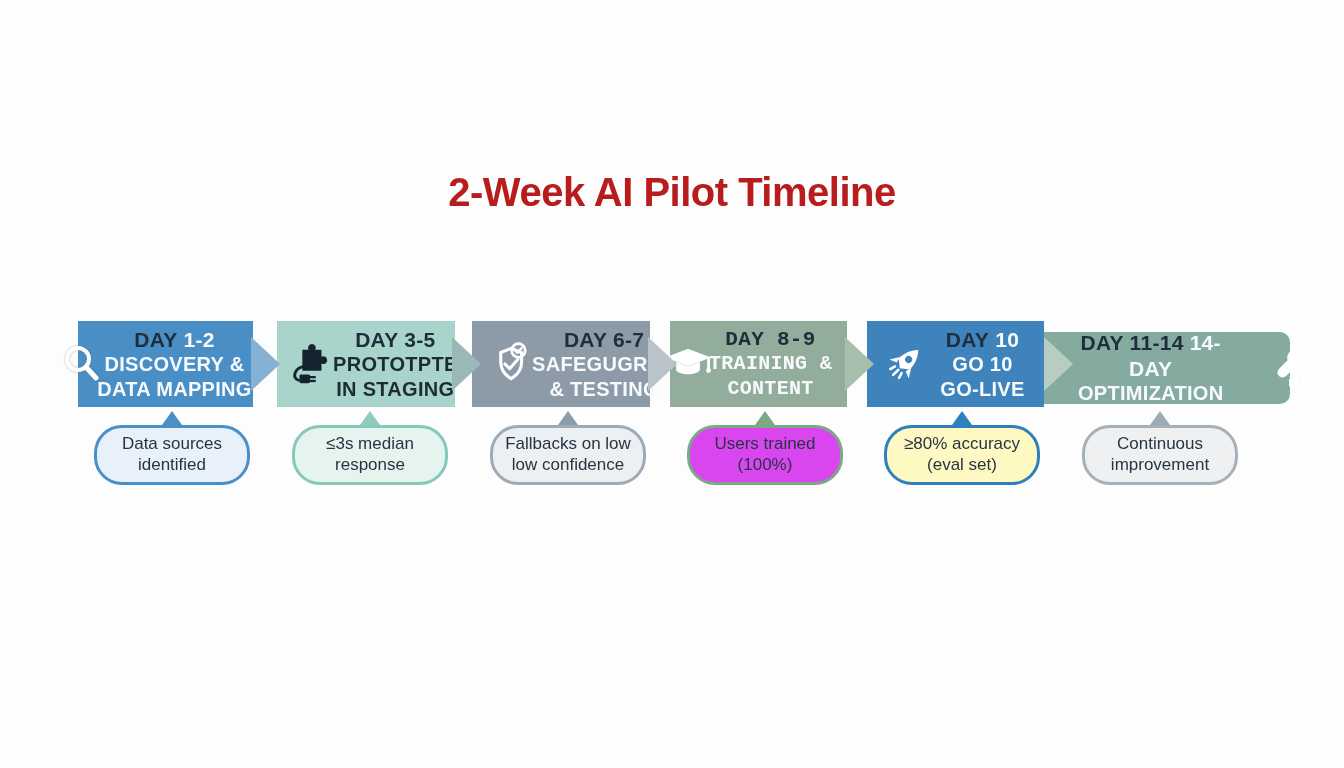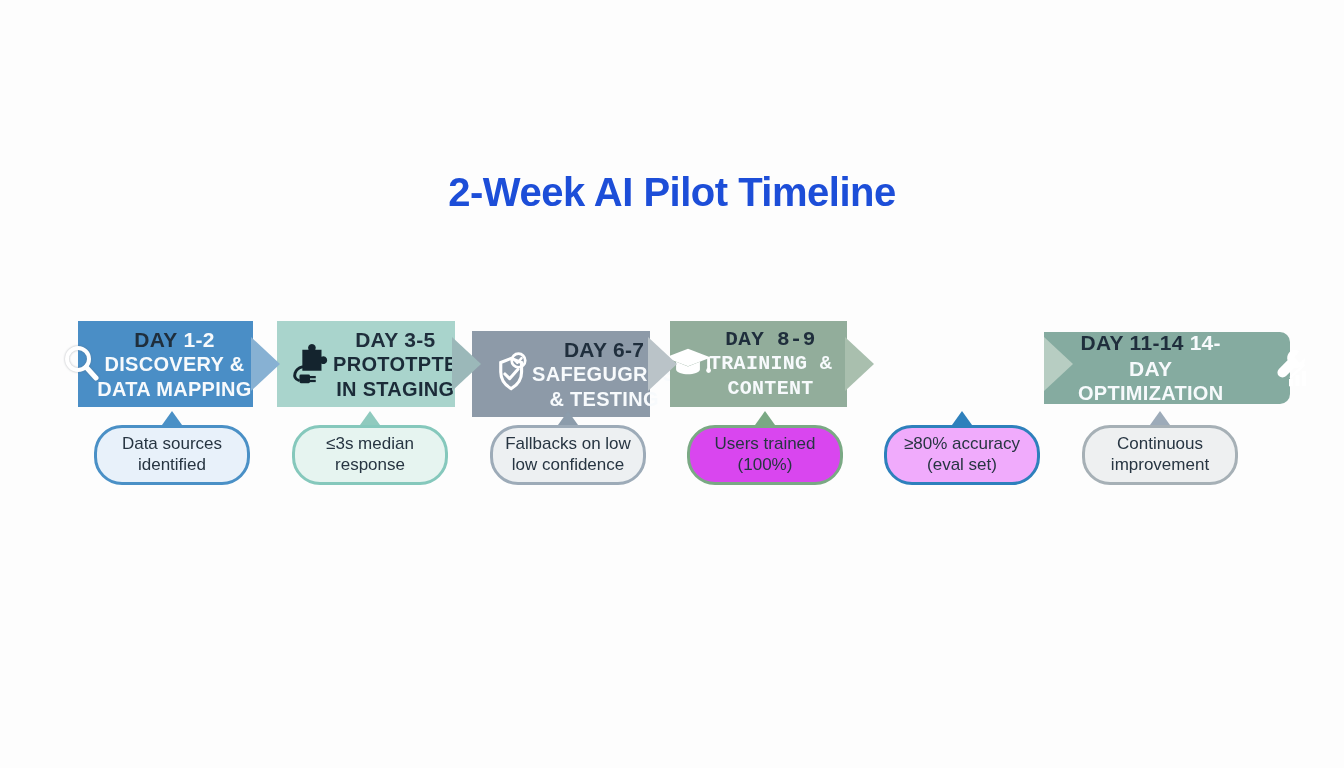--- a/index.html
+++ b/index.html
@@ -7,21 +7,21 @@
     width:1344px; height:768px;
     background:#fdfdfd;
     font-family:"Liberation Sans", sans-serif;
     overflow:hidden; position:relative;
   }
   .canvas { position:absolute; inset:0; }
 
   .page-title {
     position:absolute; top:170px; left:0; width:100%;
     text-align:center;
-    font-size:40px; font-weight:800; color:#1d4ed8;
+    font-size:40px; font-weight:800; color:#b91c1c;
     letter-spacing:-0.5px;
   }
 
   
   .stage-box {
     position:absolute; top:321px; height:86px;
     display:flex; align-items:center;
     box-sizing:border-box;
   }
   .stage-box .txt {
@@ -103,21 +103,21 @@
         <rect x="24" y="40.5" width="6" height="2.4" fill="#14242e"></rect>
       </svg>
     </span>
     <div class="txt" style="padding-right:6px;">
       <div class="line day-line"><span class="day-dark">DAY 3-5</span><span class="day-light"></span></div>
       <div class="line">PROTOTPTE</div>
       <div class="line">IN STAGING</div>
     </div>
   </div>
 
-  <div class="stage-box" style="left: 472px; width: 178px; background: rgb(141, 154, 168); margin-top: 10px;" data-theme="light">
+  <div class="stage-box" style="left: 472px; width: 178px; background: rgb(141, 154, 168);" data-theme="light">
     <span class="box-icon icon-inset-left">
       <svg width="50" height="50" viewBox="0 0 48 48">
         <path d="M18,13 l10,-4 10,4 v9 c0,9 -6.5,14 -10,16 c-3.5,-2 -10,-7 -10,-16 z" fill="none" stroke="#ffffff" stroke-width="3"></path>
         <path d="M22,24 l4.5,4.5 8,-9" fill="none" stroke="#ffffff" stroke-width="3" stroke-linecap="round" stroke-linejoin="round"></path>
         <circle cx="35" cy="11" r="6.5" fill="none" stroke="#ffffff" stroke-width="2.6"></circle>
         <path d="M31.8,11 l2.2,2.2 4,-4.4" fill="none" stroke="#ffffff" stroke-width="2.4" stroke-linecap="round" stroke-linejoin="round"></path>
       </svg>
     </span>
     <div class="txt" style="padding-right:6px;">
       <div class="line day-line"><span class="day-dark">DAY 6-7</span><span class="day-light"></span></div>
@@ -135,20 +135,38 @@
         <circle cx="43" cy="30" r="2.2" fill="#ffffff"></circle>
       </svg>
     </span>
     <div class="txt" style="padding-left:24px;">
       <div class="line day-line"><span class="day-dark">DAY 8-9</span><span class="day-light"></span></div>
       <div class="line">TRAINING &amp;</div>
       <div class="line">CONTENT</div>
     </div>
   </div>
 
+  <div class="stage-box" style="left: 867px; width: 177px; background: rgb(63, 131, 189);" data-theme="light">
+    <span class="box-icon icon-inset-left">
+      <svg width="50" height="50" viewBox="0 0 48 48">
+        <g transform="rotate(45 24 26)">
+          <path d="M24,4 c5.5,5.5 7.5,13 7.5,19 l-7.5,6 -7.5,-6 c0,-6 2,-13.5 7.5,-19 z" fill="#ffffff"></path>
+          <circle cx="24" cy="17" r="3.4" fill="#3f83bd"></circle>
+          <path d="M16.5,21 l-5.5,9 7,-3 z" fill="#ffffff"></path>
+          <path d="M31.5,21 l5.5,9 -7,-3 z" fill="#ffffff"></path>
+          <path d="M24,31 v7 M19.5,31 l-1.5,5 M28.5,31 l1.5,5" stroke="#ffffff" stroke-width="2.4" stroke-linecap="round"></path>
+        </g>
+      </svg>
+    </span>
+    <div class="txt" style="padding-right:6px;">
+      <div class="line day-line"><span class="day-dark">DAY</span><span class="day-light">10</span></div>
+      <div class="line">GO 10</div>
+      <div class="line">GO-LIVE</div>
+    </div>
+  </div>
 
   <div class="stage-box short-box rounded-right" style="left: 1044px; width: 246px; background: rgb(133, 171, 160); gap: 44px;" data-theme="light">
     <div class="txt" style="padding-left:34px;">
       <div class="line day-line"><span class="day-dark">DAY 11-14</span><span class="day-light">14-DAY</span></div>
       <div class="line">OPTIMIZATION</div>
     </div>
     <span class="box-icon icon-inset-right">
       <svg width="44" height="44" viewBox="0 0 48 48">
         <path d="M31,4 a9,9 0 0 0 -8.6,11.6 L13,25 a5.5,5.5 0 1 0 7.8,7.8 l9.4,-9.4 A9,9 0 0 0 41.6,13 l-6,5.2 -5.8,-5.8 5.2,-6 A9,9 0 0 0 31,4 z" fill="#ffffff"></path>
         <path d="M26,34 l14,-13" stroke="#ffffff" stroke-width="2.6" stroke-linecap="round"></path>
@@ -185,21 +203,21 @@
   <div class="pill" style="left: 490px; background: rgb(237, 240, 242); border-color: rgb(157, 171, 184);">
     <div class="pline">Fallbacks on low</div>
     <div class="pline">low confidence</div>
   </div>
 
   <div class="pill" style="left: 687px; background: #d946ef; border-color: rgb(122, 169, 132);">
     <div class="pline">Users trained</div>
     <div class="pline">(100%)</div>
   </div>
 
-  <div class="pill" style="left: 884px; background: #f0abfc; border-color: rgb(46, 128, 188);">
+  <div class="pill" style="left: 884px; background: #fef9c3; border-color: rgb(46, 128, 188);">
     <div class="pline">≥80% accuracy</div>
     <div class="pline">(eval set)</div>
   </div>
 
   <div class="pill" style="left: 1082px; background: rgb(238, 240, 241); border-color: rgb(166, 176, 182);">
     <div class="pline">Continuous</div>
     <div class="pline">improvement</div>
   </div>
 
 </div>

